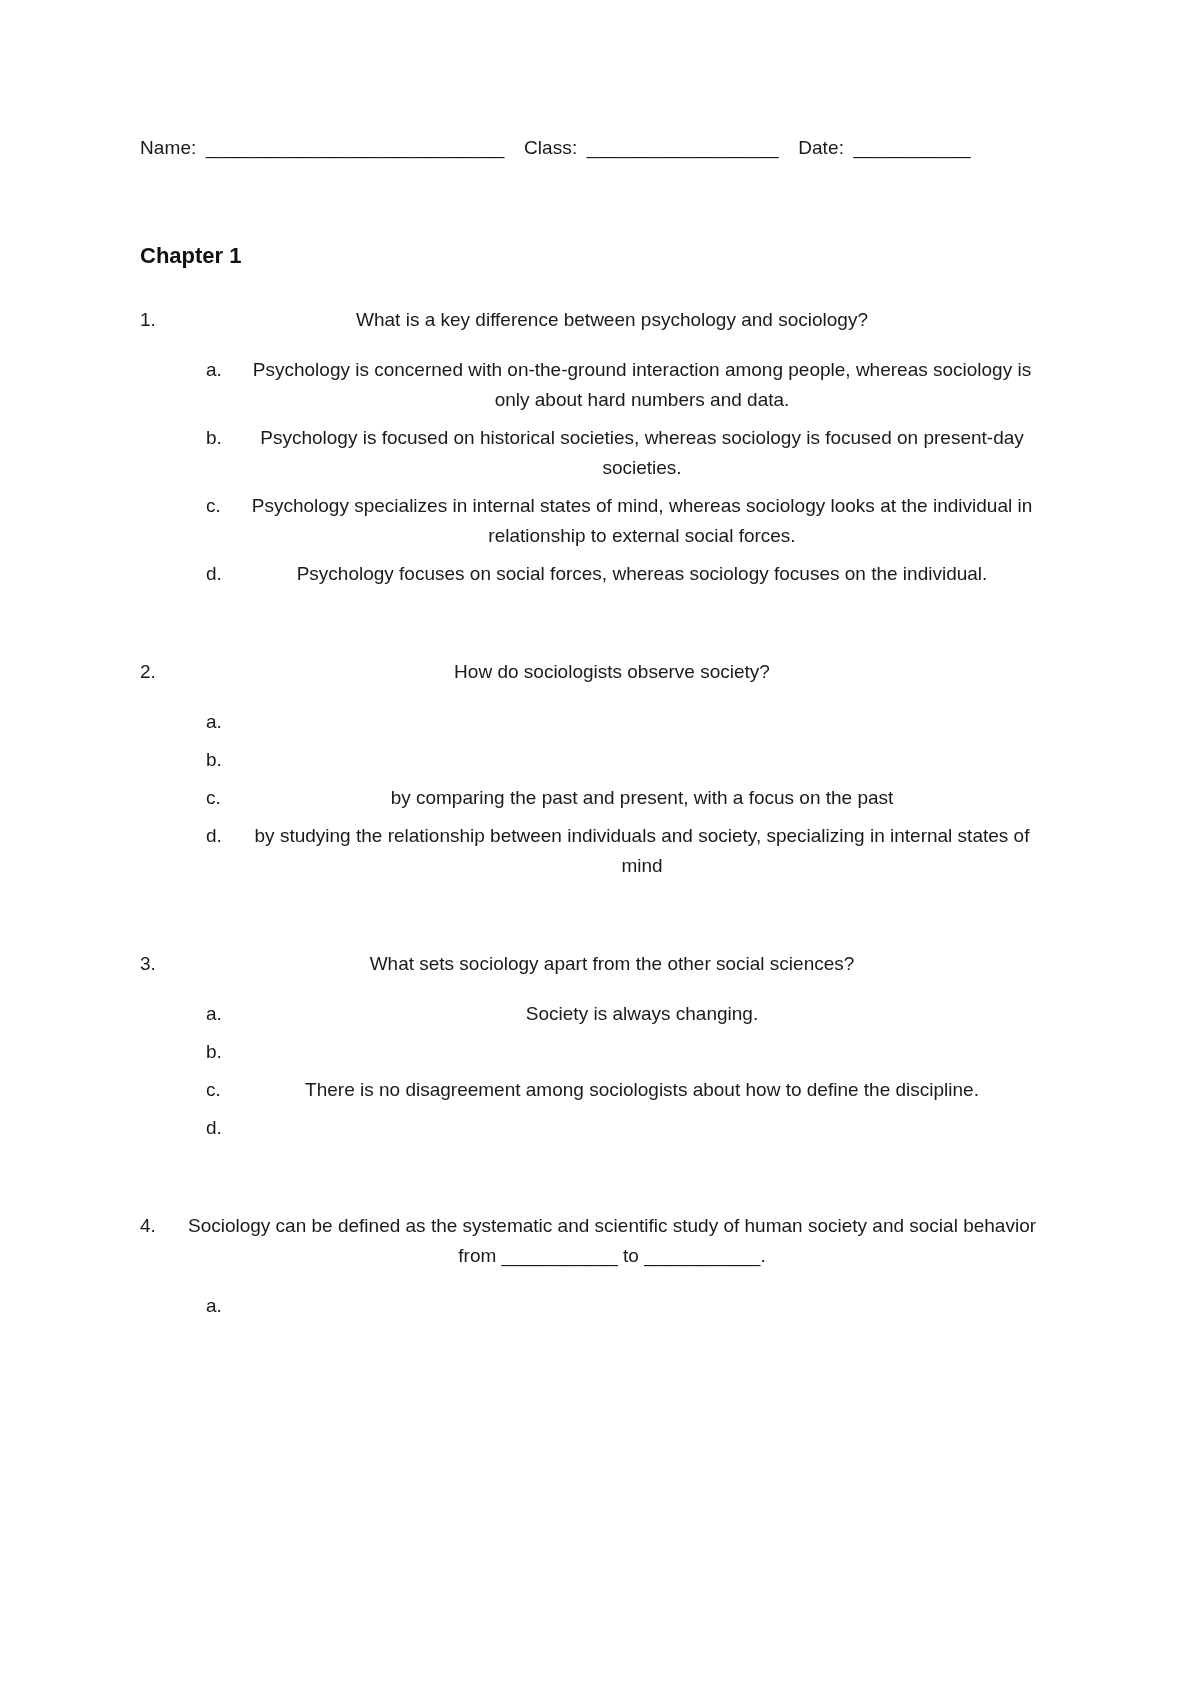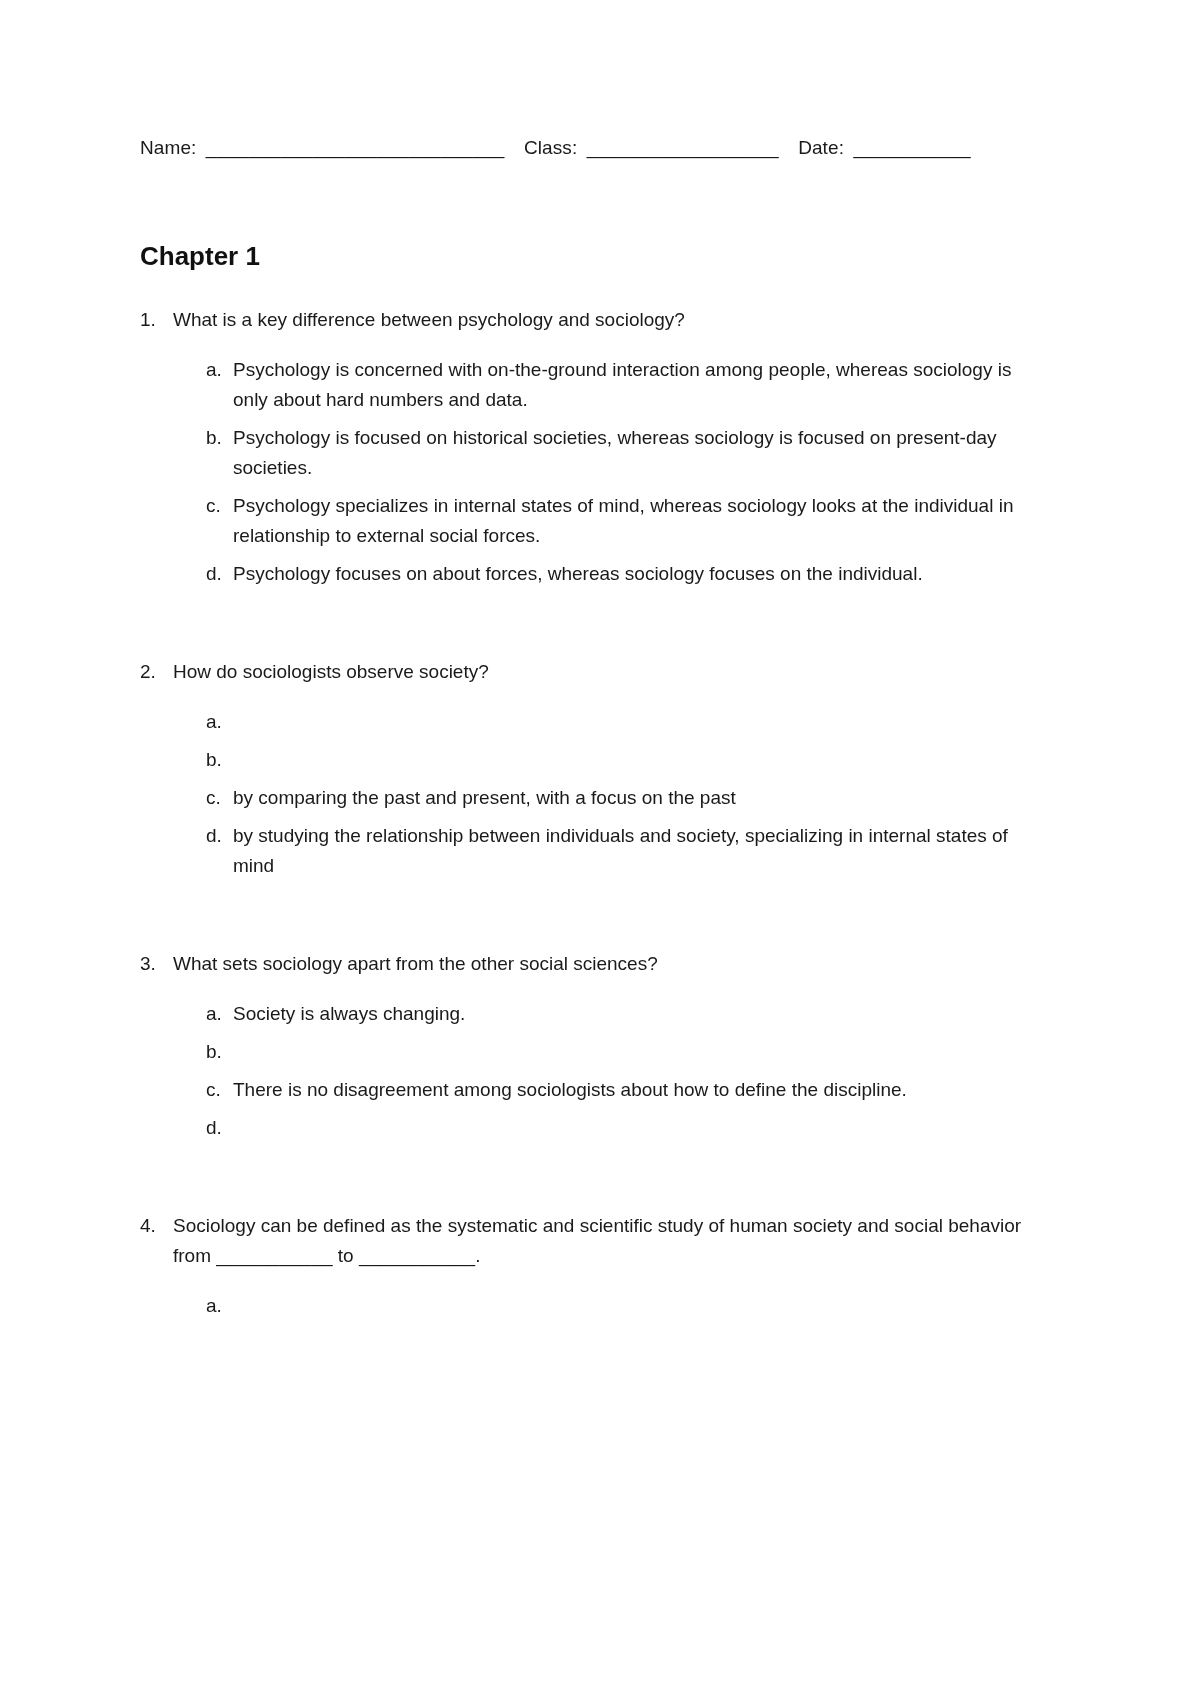--- a/index.html
+++ b/index.html
@@ -18,47 +18,47 @@
     overflow: hidden;
   }
   .header-line {
     white-space: nowrap;
     margin-bottom: 76px;
     letter-spacing: 0.1px;
   }
   .header-line .label { margin-right: 4px; }
   .header-line .blank { margin-right: 14px; }
   h1.chapter-title {
-    font-size: 26px;
+    font-size: 22px;
     line-height: 34px;
     font-weight: bold;
     margin: 0 0 32px 0;
     color: #111111;
   }
   .question { margin-bottom: 68px; }
   .question:last-child { margin-bottom: 0; }
   .q-head {
     display: flex;
     margin-bottom: 20px;
   }
   .q-number {
     flex: none;
     width: 33px;
   }
-  .q-text { flex: 1; }
+  .q-text { flex: 1; text-align: center; }
   .options .option {
     display: flex;
     padding-left: 66px;
     margin-bottom: 8px;
   }
   .opt-letter {
     flex: none;
     width: 27px;
   }
-  .opt-text { flex: 1; }
+  .opt-text { flex: 1; text-align: center; }
 </style>
 </head>
 <body>
 
 <div class="page">
   <div class="header-line">
     <span class="label">Name:</span>
     <span class="blank">____________________________</span>
     <span class="label">Class:</span>
     <span class="blank">__________________</span>
@@ -82,21 +82,21 @@
           <div class="option">
             <span class="opt-letter">b.</span>
             <span class="opt-text">Psychology is focused on historical societies, whereas sociology is focused on present-day societies.</span>
           </div>
           <div class="option">
             <span class="opt-letter">c.</span>
             <span class="opt-text">Psychology specializes in internal states of mind, whereas sociology looks at the individual in relationship to external social forces.</span>
           </div>
           <div class="option">
             <span class="opt-letter">d.</span>
-            <span class="opt-text">Psychology focuses on about forces, whereas sociology focuses on the individual.</span>
+            <span class="opt-text">Psychology focuses on social forces, whereas sociology focuses on the individual.</span>
           </div>
         </div>
       </div>
       <div class="question">
         <div class="q-head">
           <span class="q-number">2.</span>
           <span class="q-text">How do sociologists observe society?</span>
         </div>
         <div class="options">
           <div class="option">

